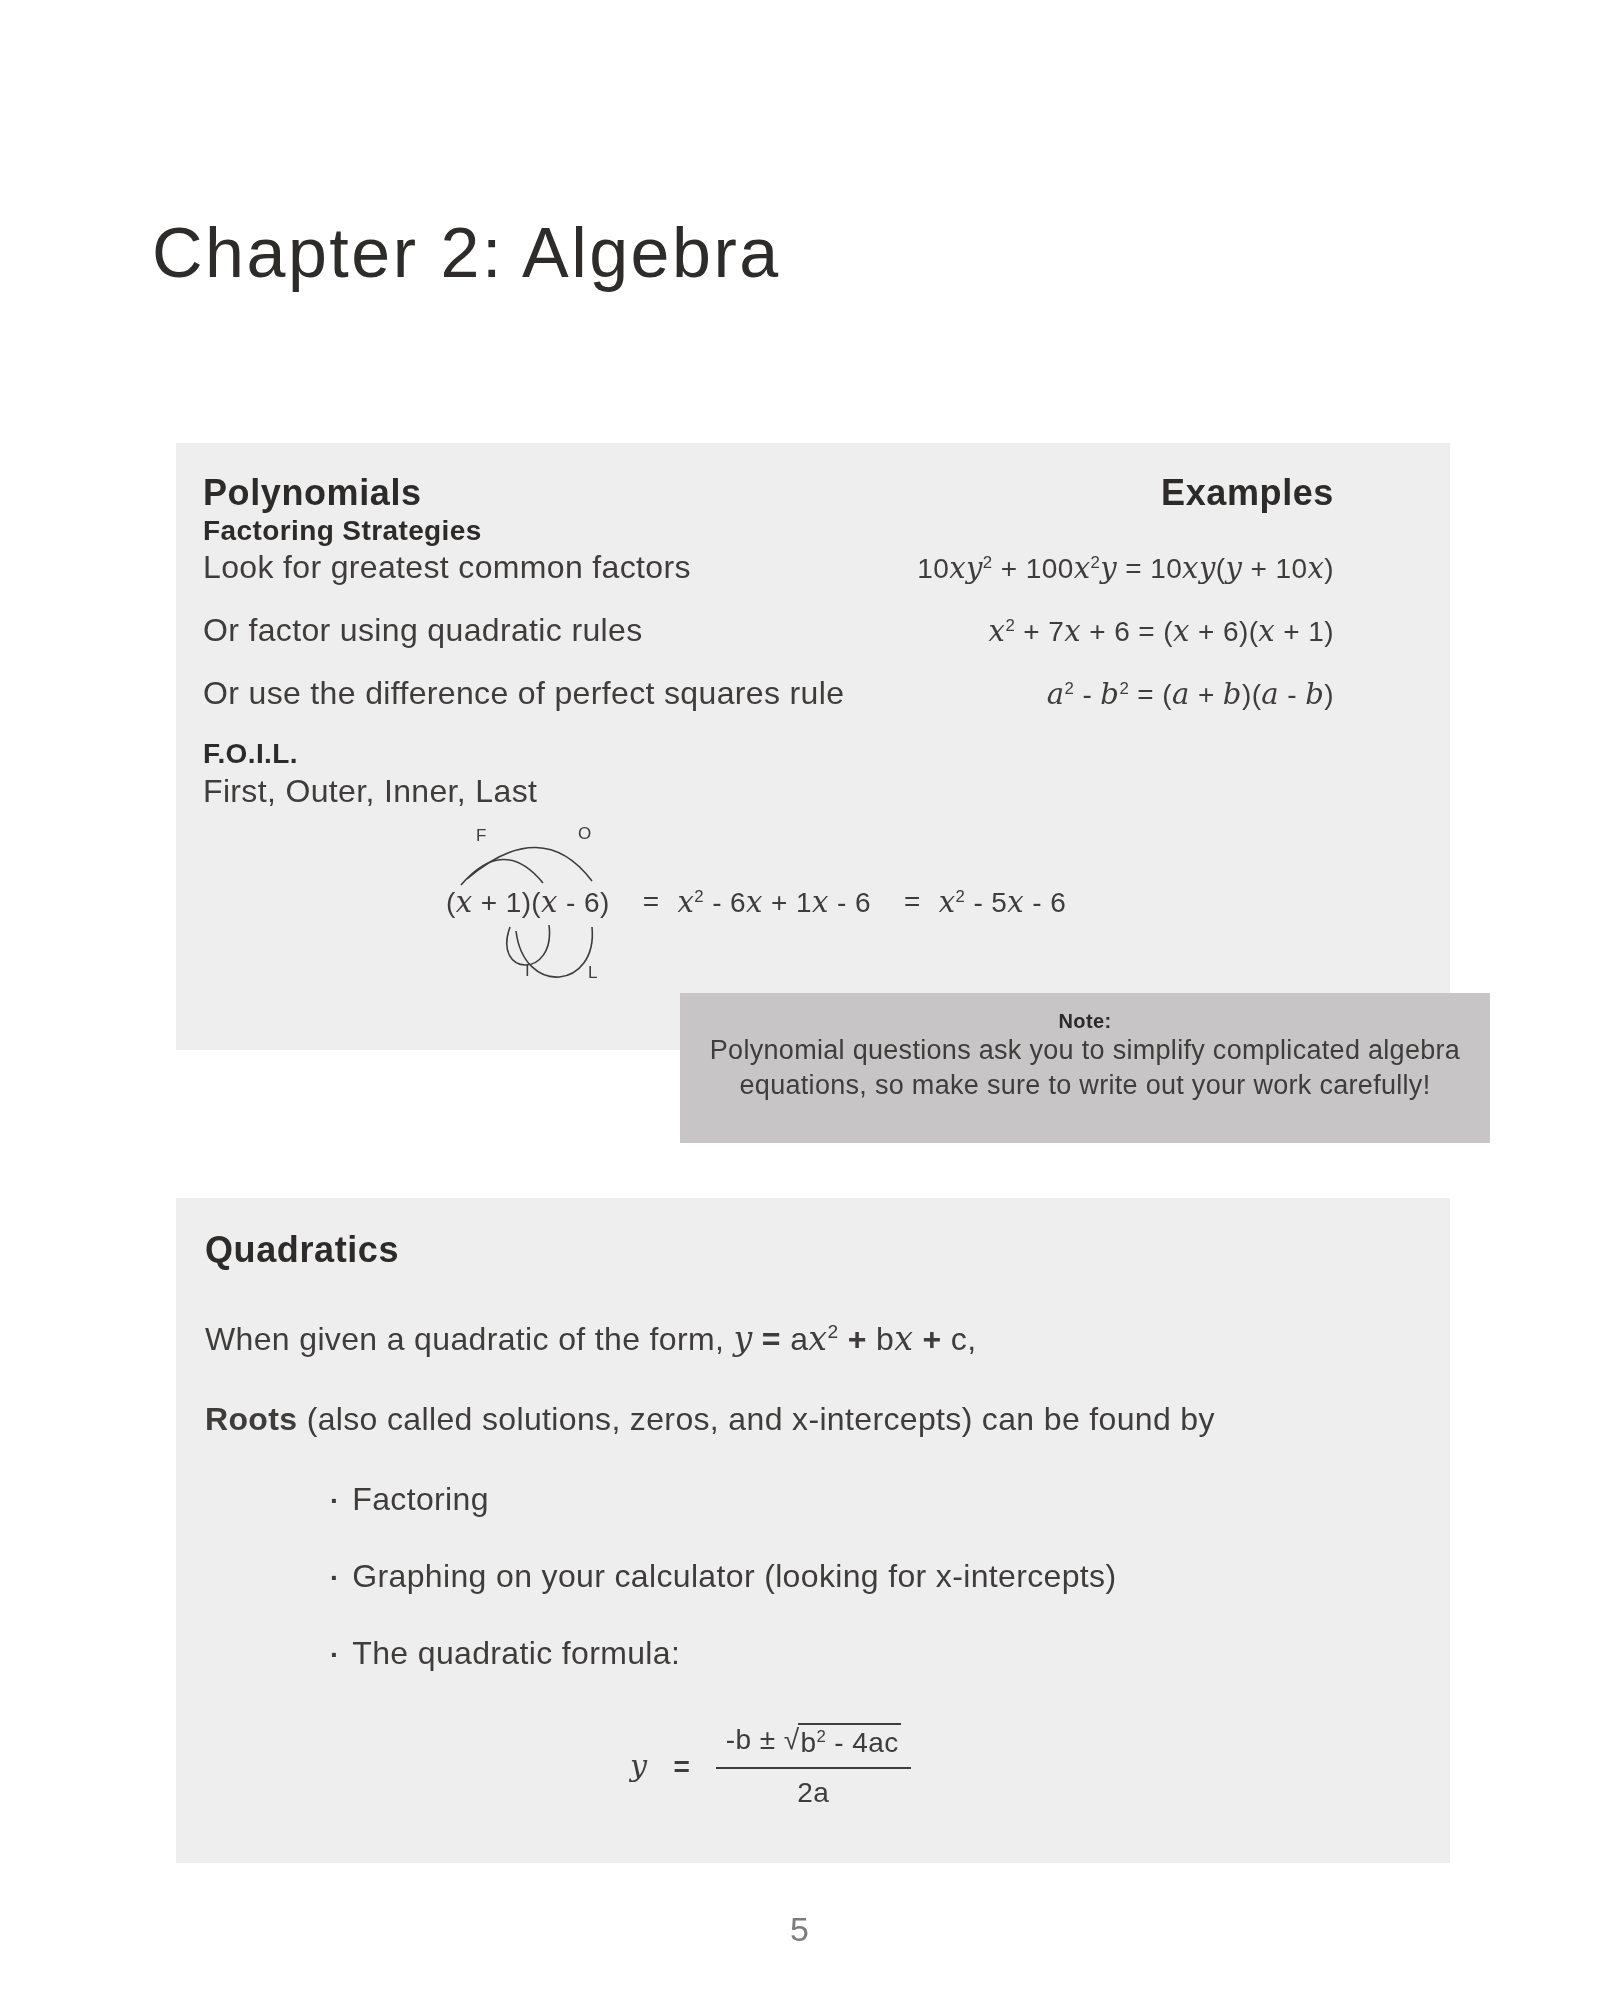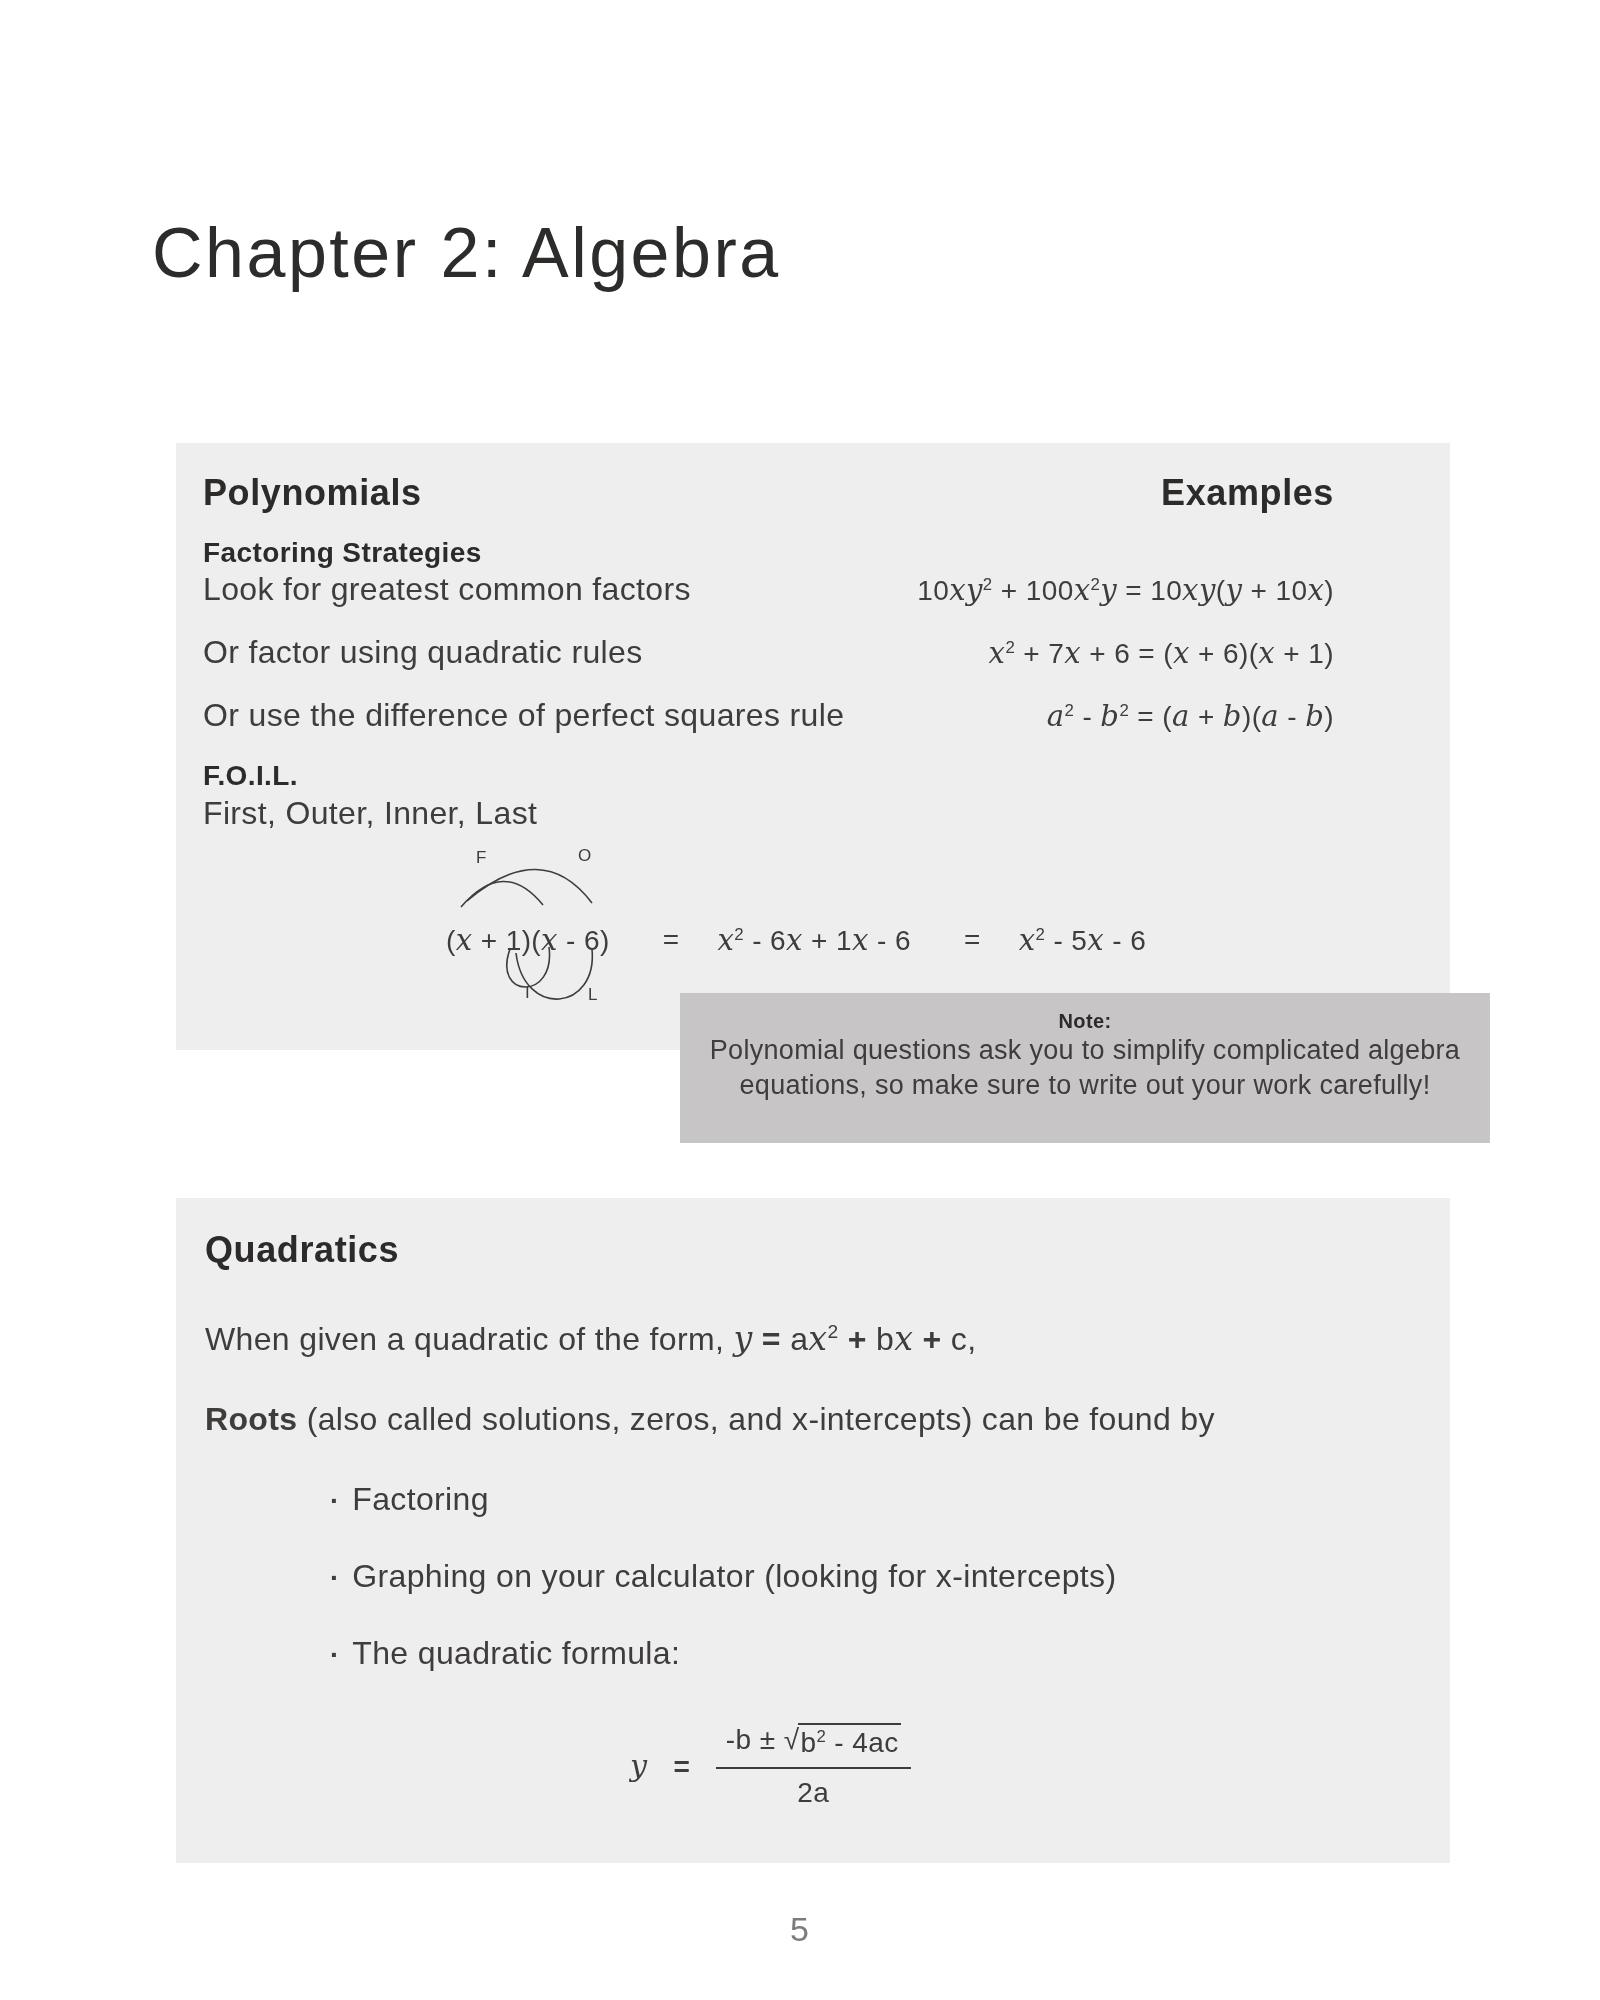--- a/index.html
+++ b/index.html
@@ -21,33 +21,33 @@
 
   .row { display:flex; justify-content:space-between; align-items:baseline; }
   .h2 { font-size:36px; font-weight:700; color:#2d2b2a; letter-spacing:0.6px; line-height:1.2; }
   .h3 { font-size:28px; font-weight:700; color:#2d2b2a; letter-spacing:0.4px; line-height:1.22; }
   .body-text { font-size:32px; letter-spacing:0.35px; line-height:1.22; color:#3f3d3c; }
   .math { font-size:28px; letter-spacing:0.4px; line-height:1.22; color:#3f3d3c; white-space:nowrap; }
   .math sup, .body-text sup { font-size:0.6em; line-height:0; }
   .mi { font-family:"DejaVu Serif", serif; font-style:italic; font-size:1.04em; }
   .mb { font-weight:700; }
 
-  .mt-22 { margin-top:22px; }
+  .mt-22 { }
   .mt-38 { margin-top:24px;gap:20px; }
 
   
   .foil { position:relative; margin-left:227px; margin-top:12px; height:172px; }
   .foil-arcs { position:absolute; left:0; top:0; width:260px; height:175px; }
   .foil-arcs path { fill:none; stroke:#3f3d3c; stroke-width:1.6; }
   .foil-letter { position:absolute; font-size:17px; color:#3f3d3c; }
   .fl-f { left:46px;  top:3px; }
   .fl-o { left:148px; top:1px; }
   .fl-i { left:95px;  top:138px; }
   .fl-l { left:158px; top:140px; }
-  .foil-row { position:absolute; left:16px; top:62px; display:flex; gap:38px; align-items:center;margin-top:16px; }
+  .foil-row { position:absolute; left:16px; top:62px; display:flex; gap:18px; align-items:center; }
   .foil-row .eqsign { margin-left:15px; }
   .foil-row .eqsign + .math { margin-left:0; }
 
   
   .note {
     position:absolute; left:680px; top:993px; width:810px; height:150px;
     background:#c7c5c5; padding:16px 20px 0; text-align:center;
   }
   .note-heading { font-size:20px; font-weight:700; color:#2d2b2a; letter-spacing:0.4px; line-height:1.22; }
   .note-text { font-size:27px; color:#3f3d3c; letter-spacing:0.3px; line-height:1.28; }

